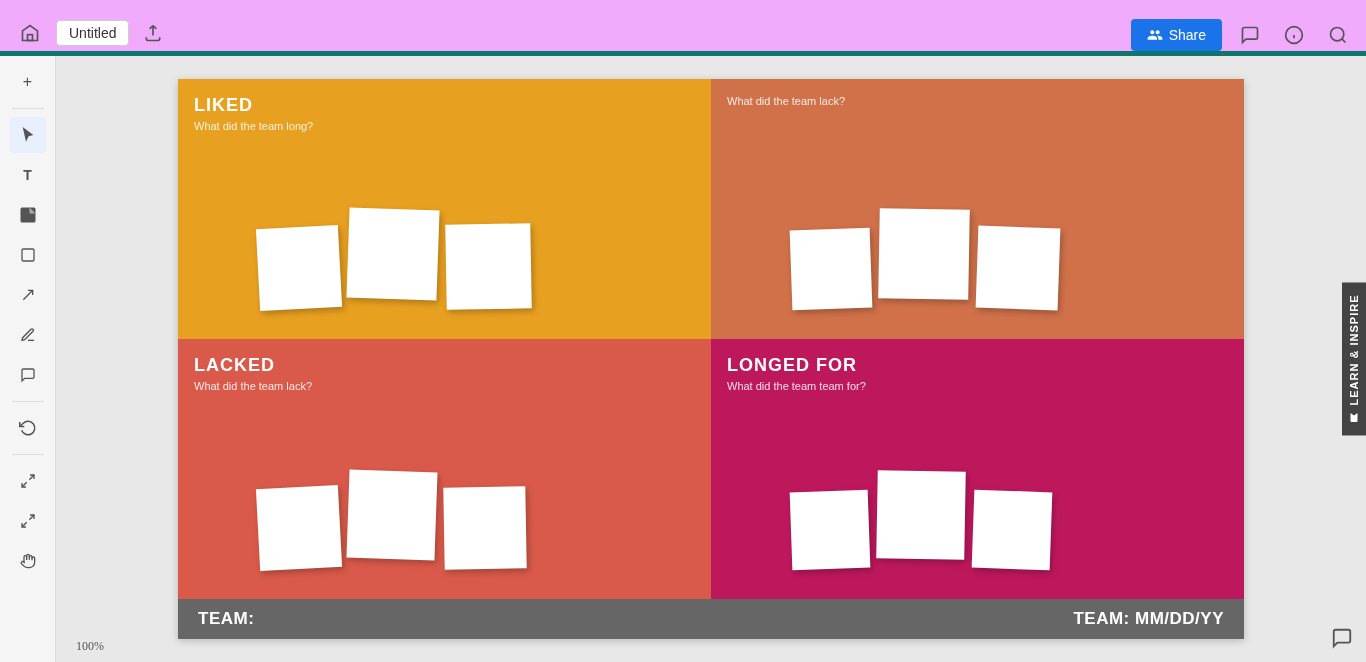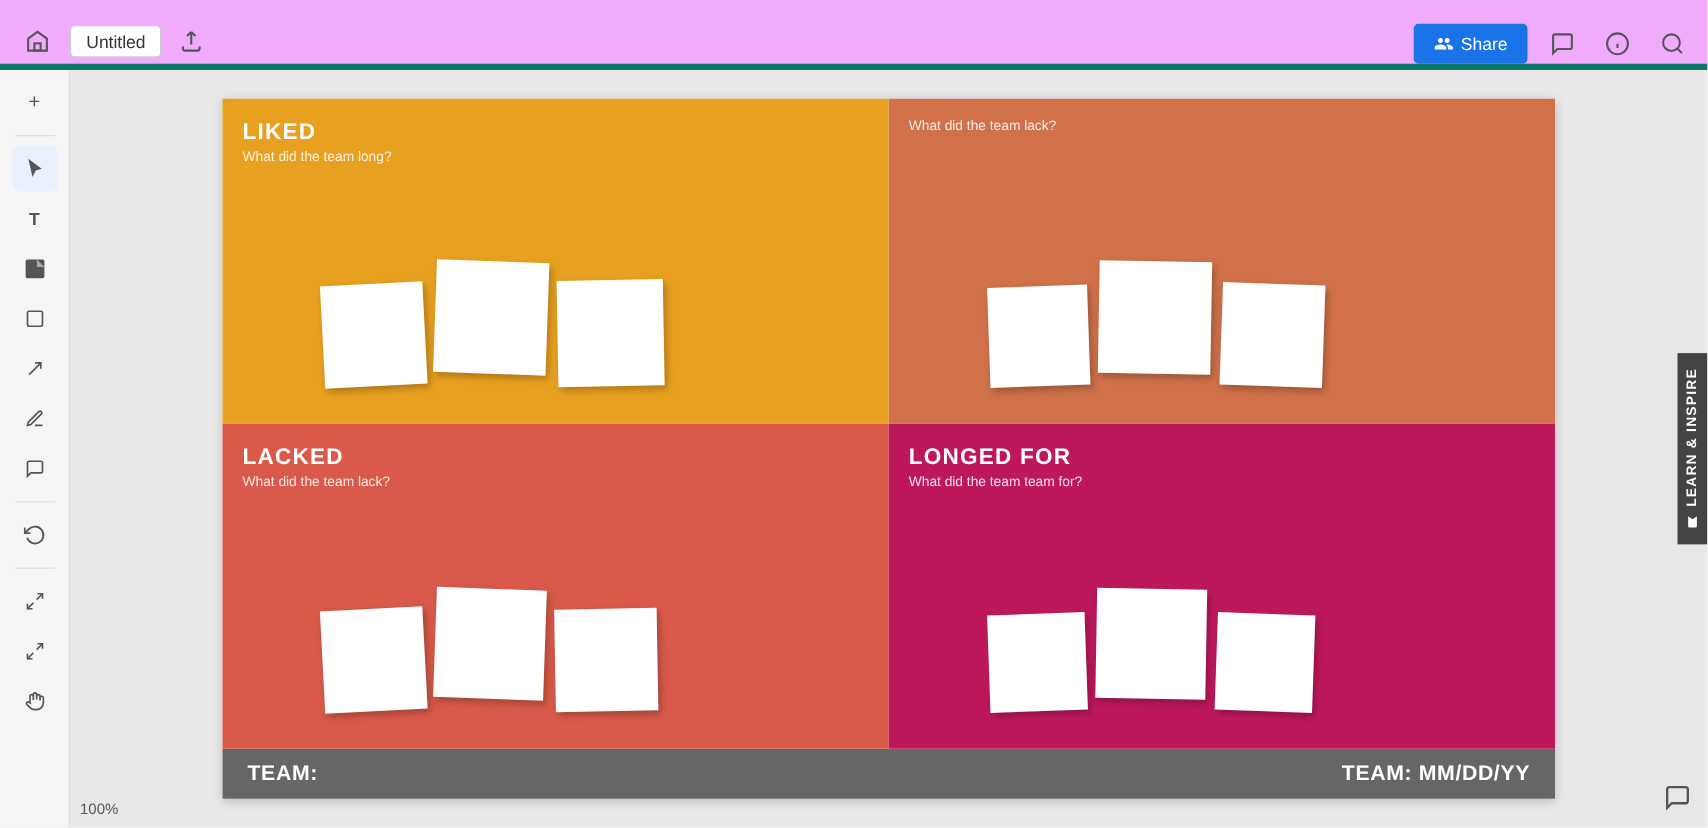--- a/index.html
+++ b/index.html
@@ -226,23 +226,24 @@
       cursor: pointer;
       display: flex;
       align-items: center;
       gap: 6px;
       z-index: 20;
     }
 
     #zoom-level {
       position: absolute;
       bottom: 8px;
-      left: 8px;
+      left: 20px;
       font-size: 12px;
       color: #555;
+      font-family: Liberation Serif, serif;
     }
 
     #chat-icon-bottom {
       position: absolute;
       bottom: 8px;
       right: 8px;
       width: 32px;
       height: 32px;
       display: flex;
       align-items: center;

